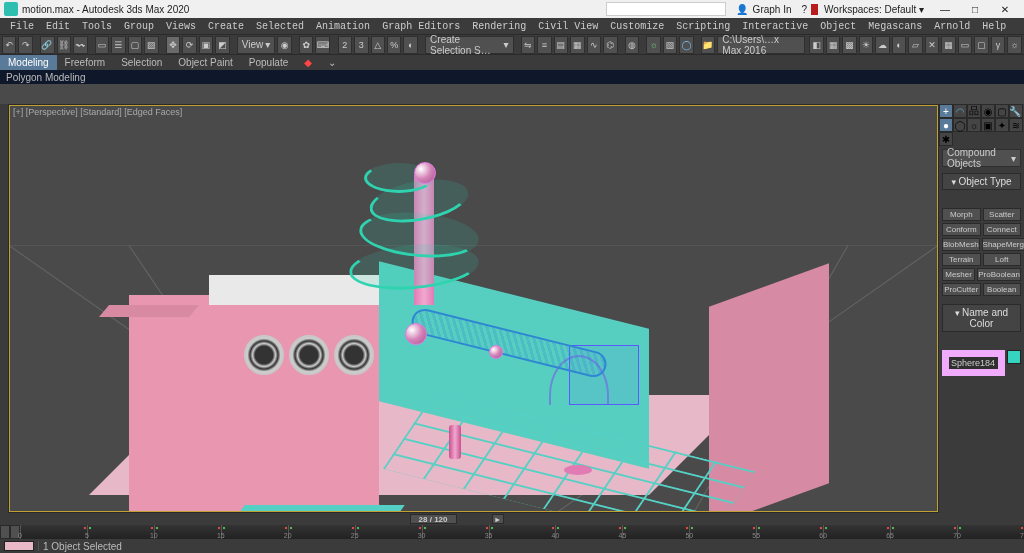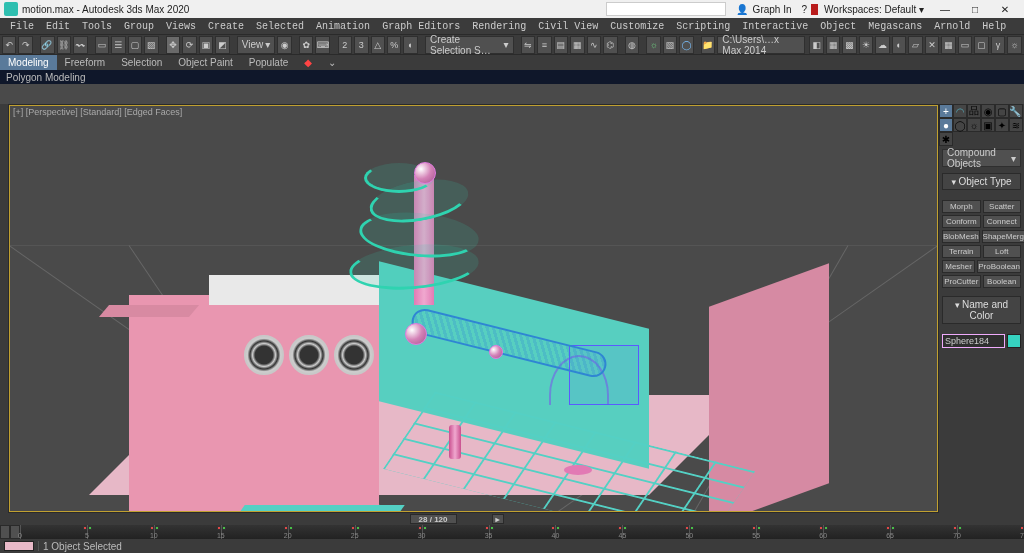--- a/index.html
+++ b/index.html
@@ -36,24 +36,24 @@
 .view-border { position: absolute; inset: 0; border: 1px solid #c0a030; pointer-events: none; z-index: 6; }
 .right-icons { width: 8px; background: #3b3b3b; }
 .cmdpanel { width: 85px; background: #3b3b3b; display: flex; flex-direction: column; }
 
 
 .cp-tabs { display: flex; flex-wrap: wrap; }
 .cp-tab { width: 14px; height: 14px; background: #454545; border: 1px solid #2a2a2a; display: flex; align-items: center; justify-content: center; }
 .cp-tab.active { background: #5a7a9a; }
 .cp-sub { display: flex; flex-wrap: wrap; }
 .cp-sect { background: #3b3b3b; padding: 3px; }
-.cp-head { background: #444; color: #ddd; text-align: center; padding: 2px; font-size: 9px; border: 1px solid #2a2a2a; margin-bottom: 10px; }
+.cp-head { background: #444; color: #ddd; text-align: center; padding: 2px; font-size: 9px; border: 1px solid #2a2a2a; margin-bottom: 18px; }
 .cp-row { display: flex; gap: 2px; margin-bottom: 2px; }
 .cp-btn { flex: 1; background: #505050; border: 1px solid #2a2a2a; color: #ccc; text-align: center; padding: 1px 0; font-size: 8px; }
-.cp-input { flex: 1; background: #2f2f2f; border: 1px solid #f0abfc; color: #ccc; padding: 1px 2px; font-size: 9px; }
+.cp-input { flex: 1; background: #2f2f2f; border: 7px solid #f0abfc; color: #ccc; padding: 1px 2px; font-size: 9px; }
 .cp-swatch { width: 14px; height: 14px; border: 1px solid #222; }
 
 
 .timeslider { position: absolute; bottom: 28px; left: 0; right: 0; height: 12px; background: #3b3b3b; display: flex; align-items: center; font-weight: bold; }
 .timeslider .arrow { width: 12px; height: 10px; background: #505050; border: 1px solid #2a2a2a; display: flex; align-items: center; justify-content: center; color: #ccc; font-size: 8px; }
 .timeslider .handle { background: #505050; border: 1px solid #2a2a2a; color: #ccc; padding: 0 8px; height: 10px; display: flex; align-items: center; font-size: 8px; position: absolute; left: 40%; }
 
 .keytrack { position: absolute; bottom: 14px; left: 0; right: 0; height: 14px; background: #2a2a2a; display: flex; }
 .key-left { width: 20px; background: #3b3b3b; display: flex; }
 .key-left .kb { width: 10px; background: #505050; border: 1px solid #2a2a2a; }
@@ -172,21 +172,21 @@
   <div class="tbtn">⌬</div>
   <div class="tsep"></div>
   <div class="tbtn">◍</div>
   <div class="tsep"></div>
   <div class="tbtn" style="color:#6fd080;">☼</div>
   <div class="tbtn">▧</div>
   <div class="tbtn" style="color:#7ac0ff;">◯</div>
   <div class="tsep"></div>
   <div class="tbtn">📁</div>
   <div class="tdrop" style="width:110px;">
-      <span>C:\Users\…x Max 2014</span>
+      <span>C:\Users\…x Max 2016</span>
     </div>
   <div class="spacer" style="flex:1"></div>
   <div class="tbtn">◧</div>
   <div class="tbtn">▦</div>
   <div class="tbtn">▩</div>
   <div class="tbtn">☀</div>
   <div class="tbtn">☁</div>
   <div class="tbtn">◐</div>
   <div class="tbtn">▱</div>
   <div class="tbtn">✕</div>

